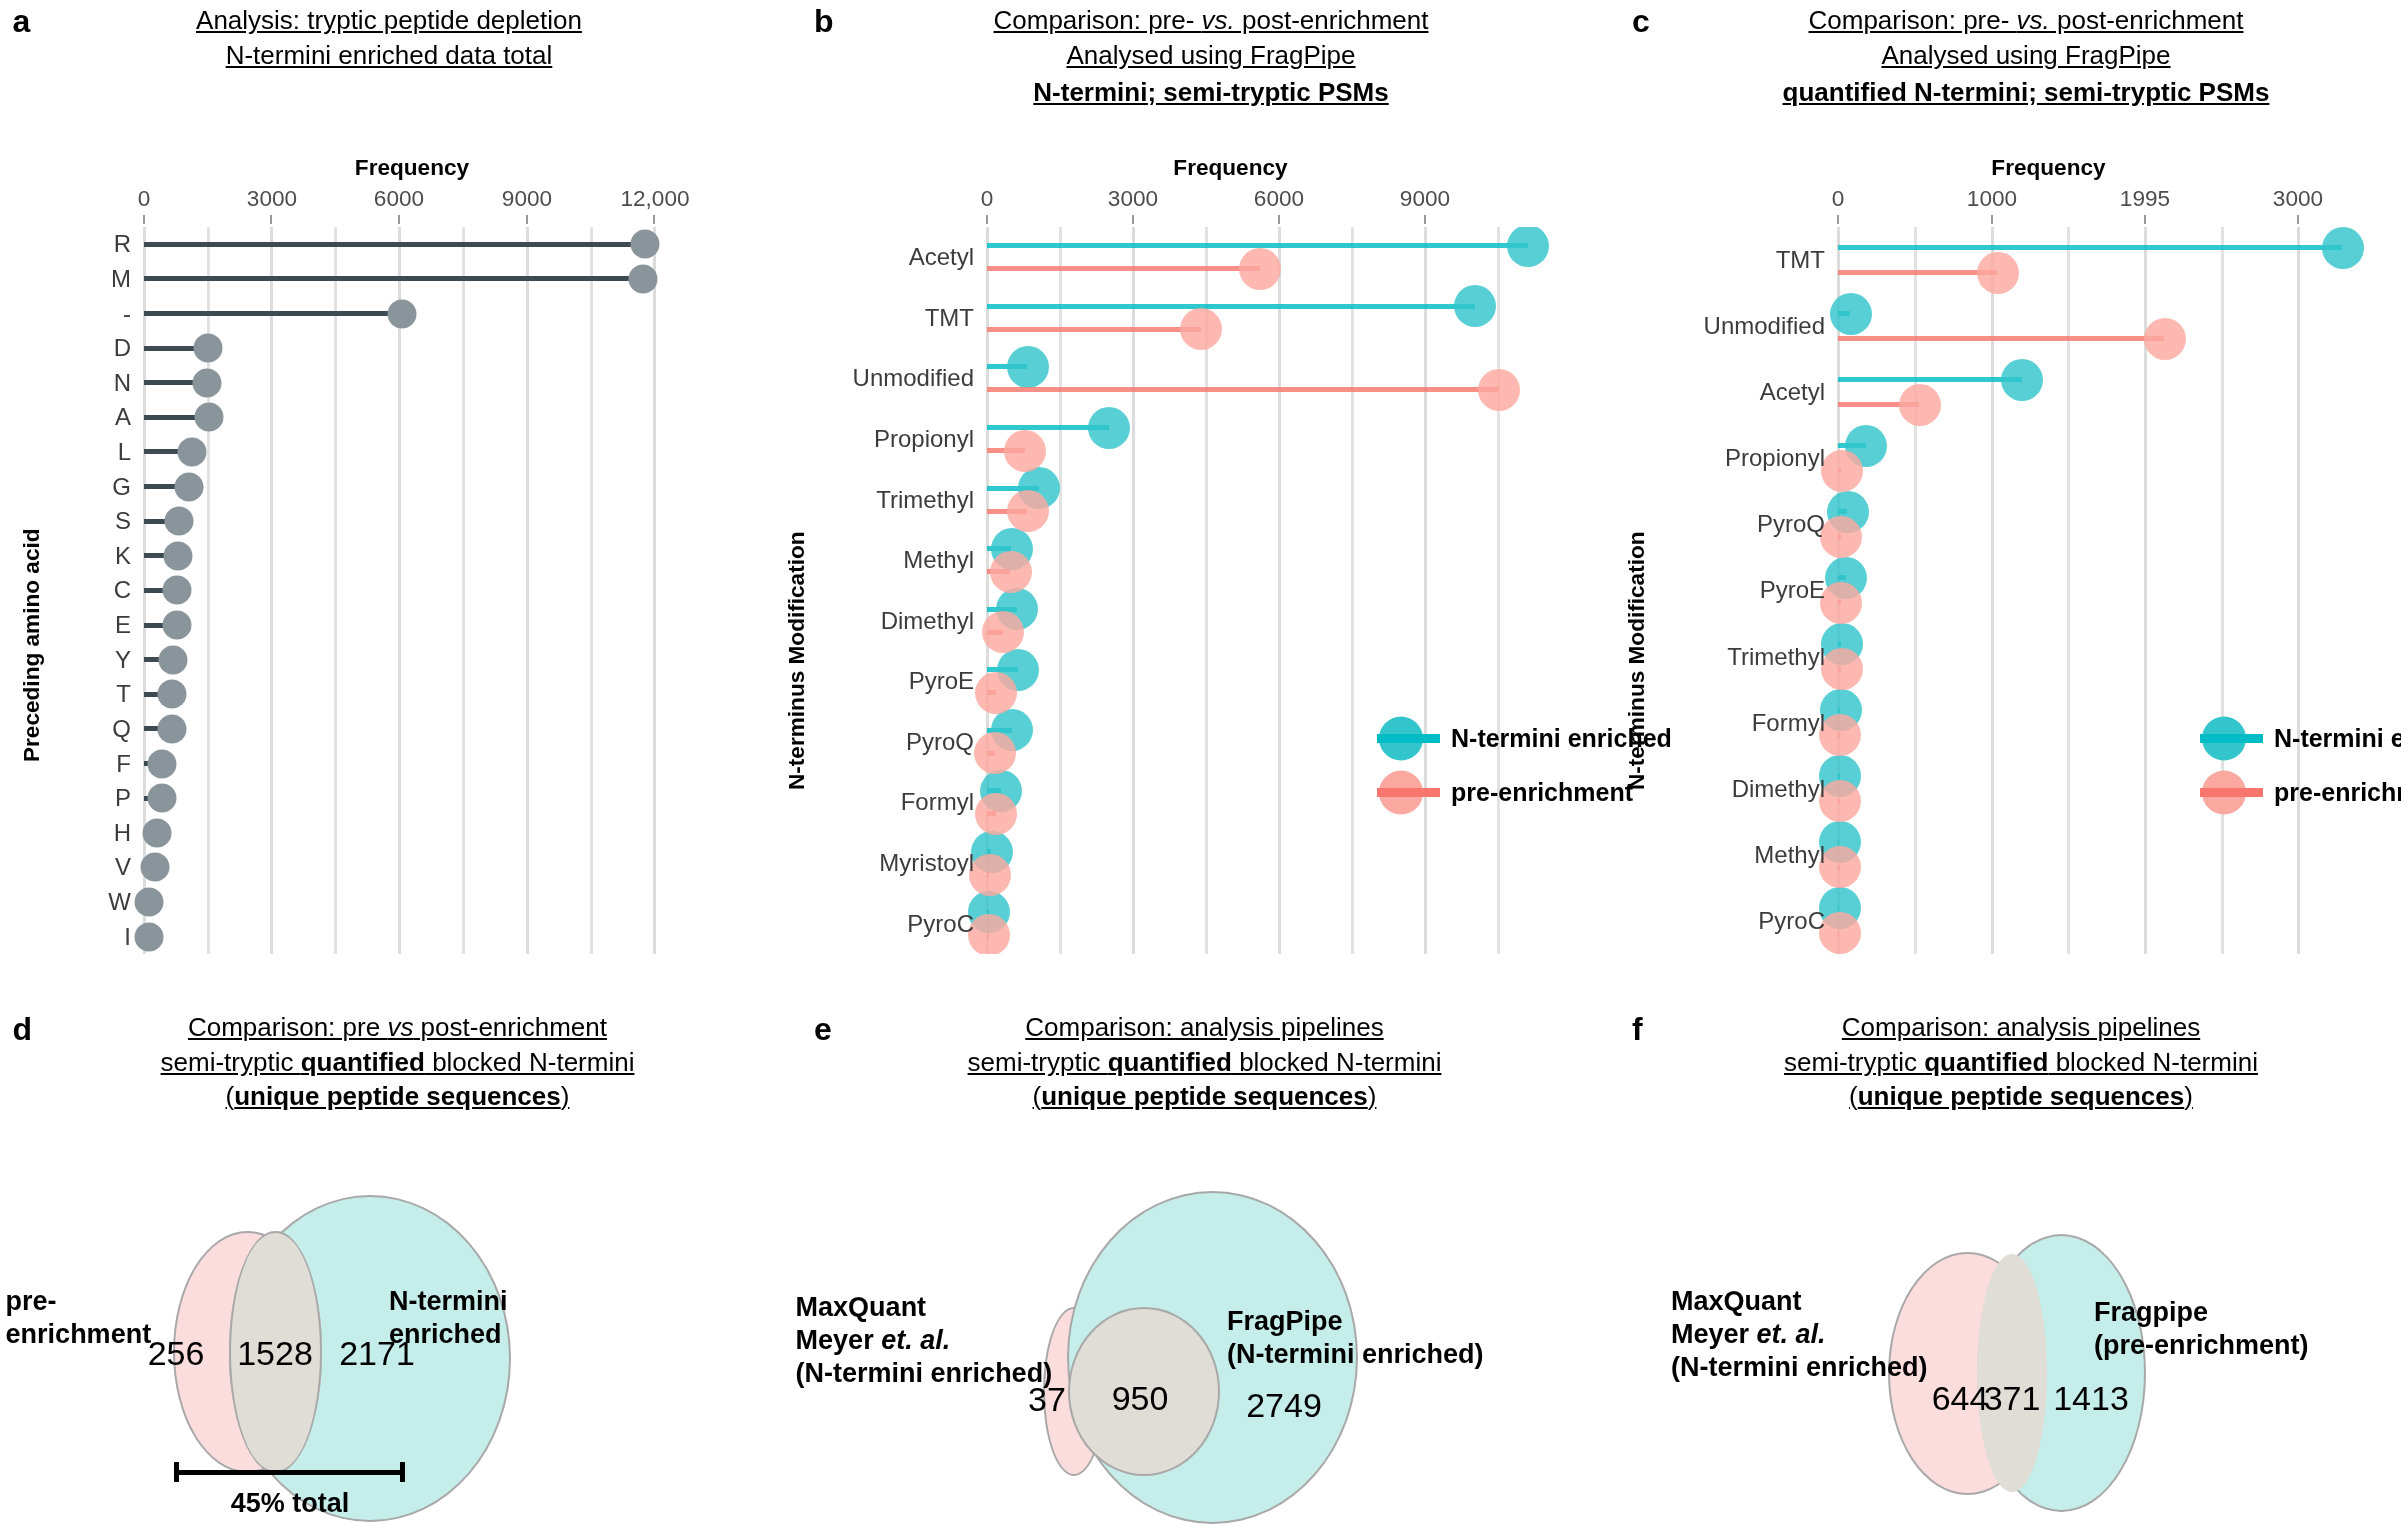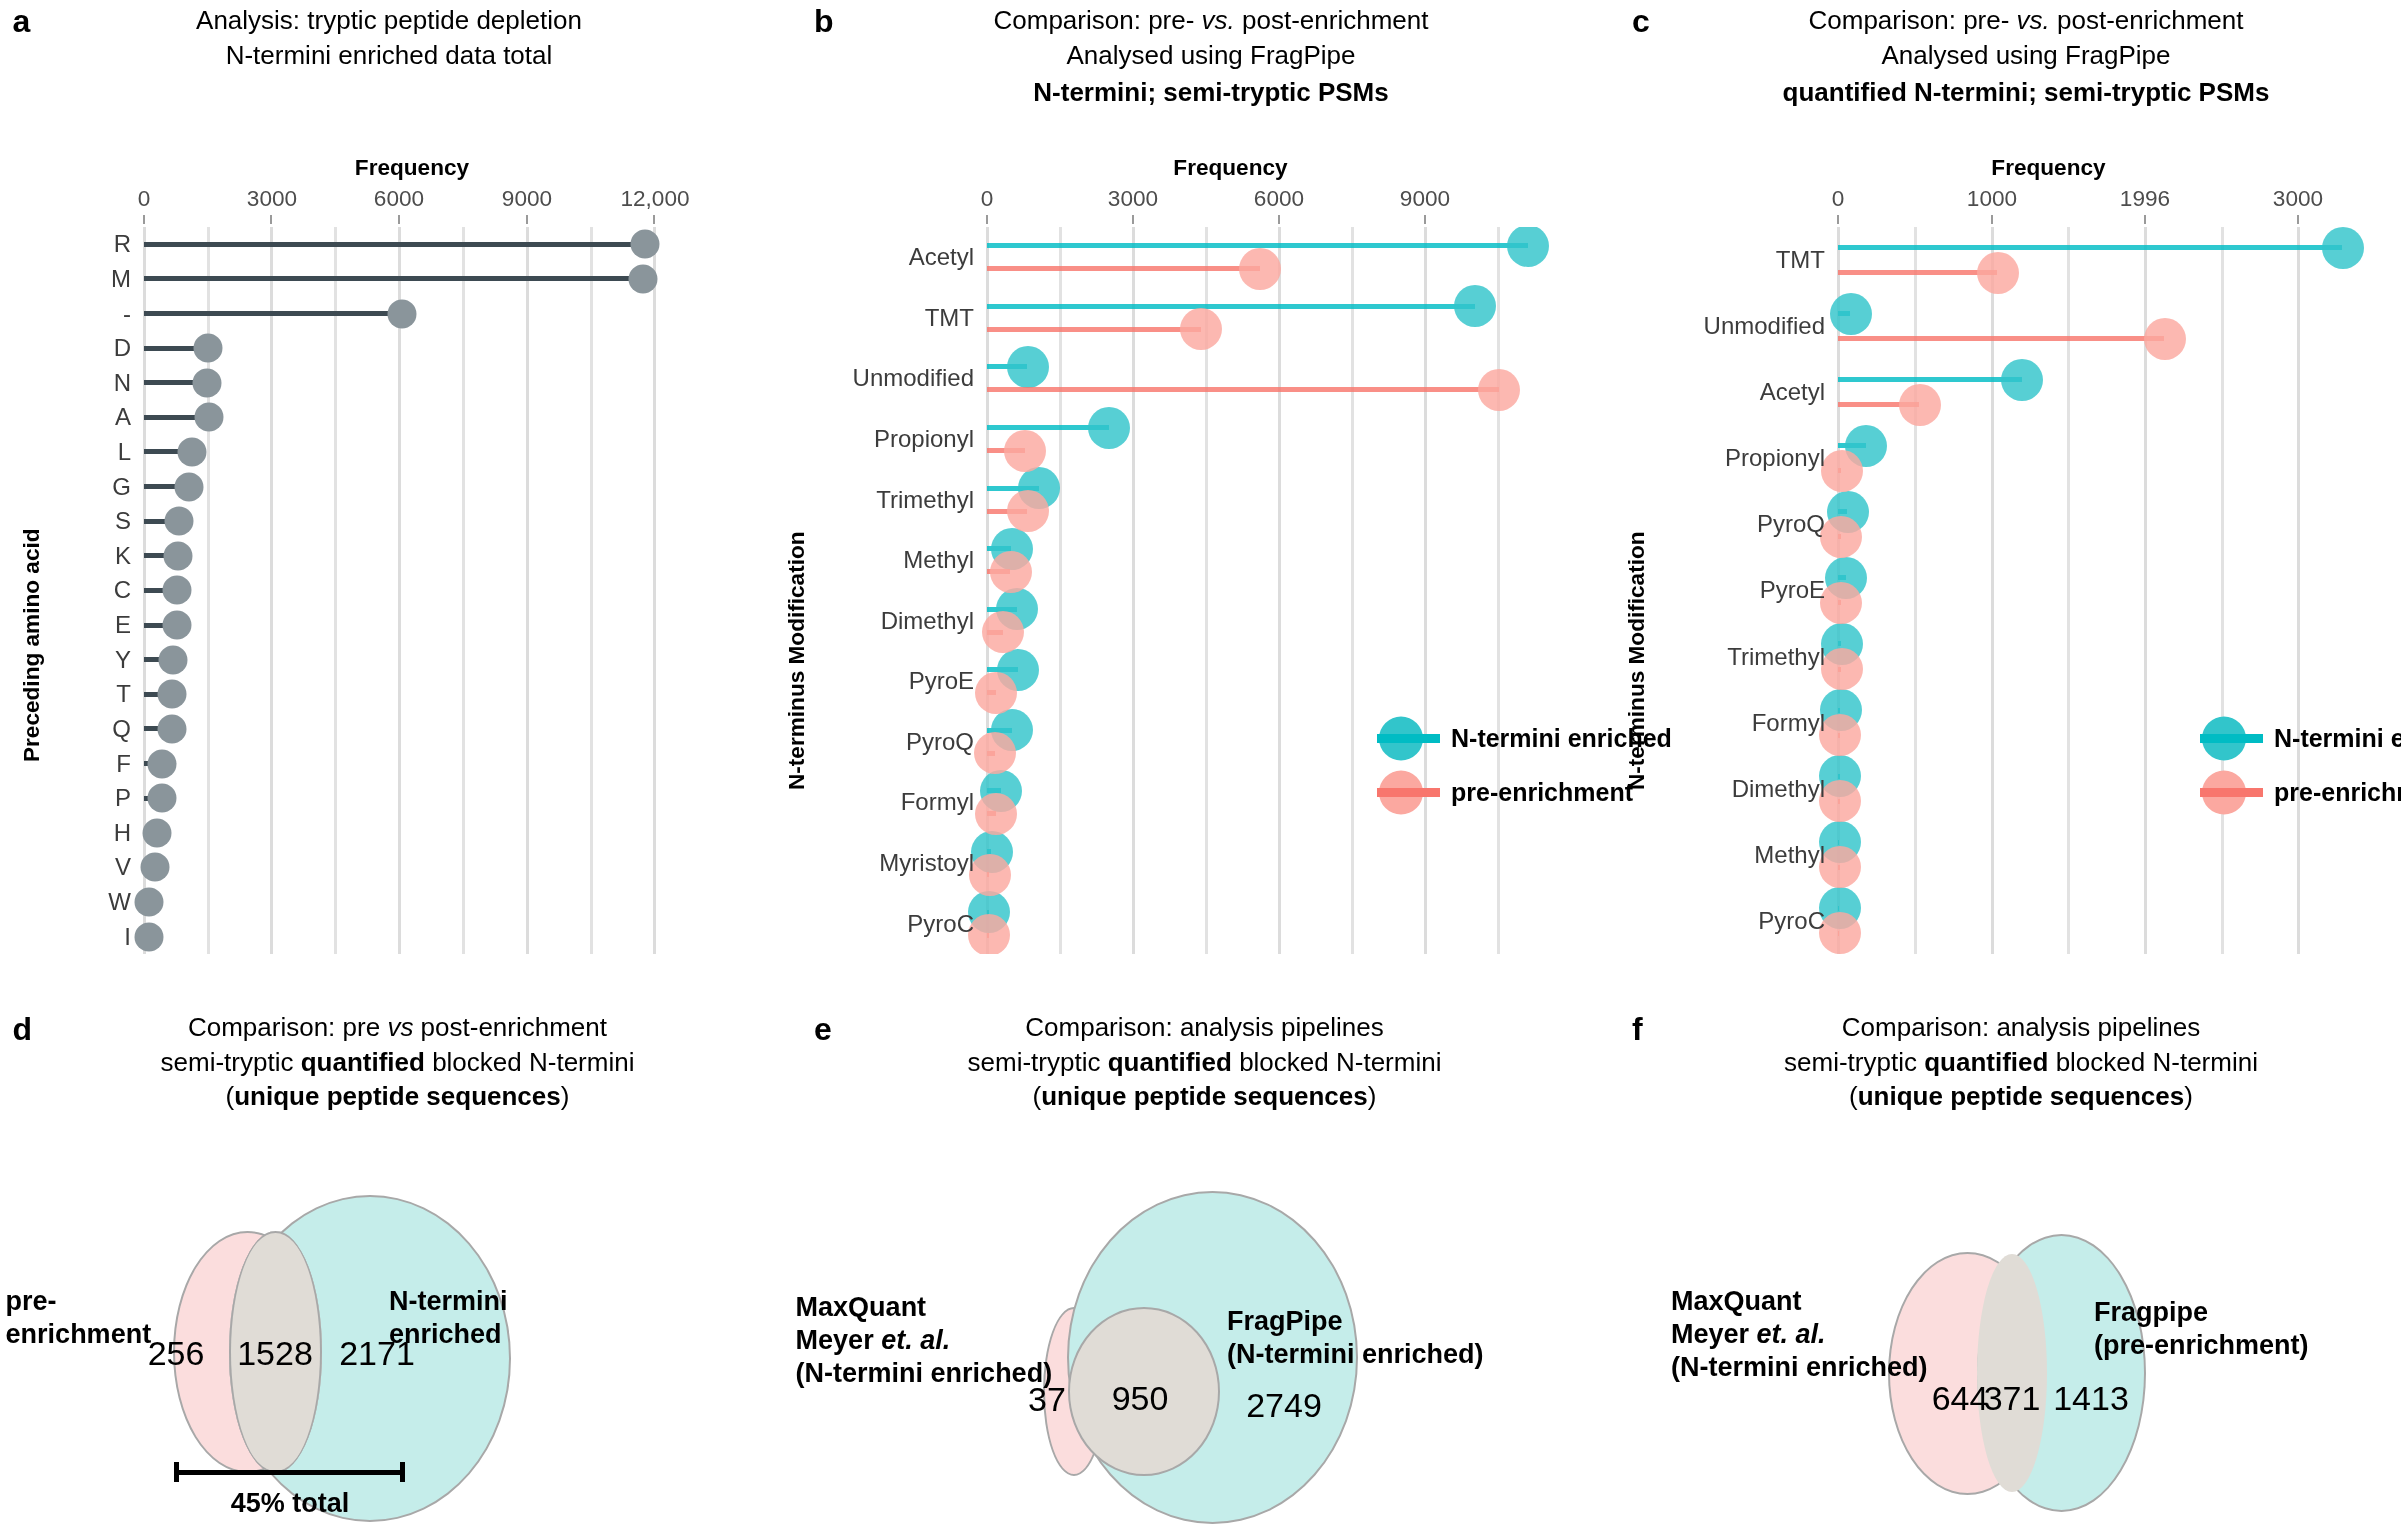--- a/index.html
+++ b/index.html
@@ -1,20 +1,20 @@
 <!DOCTYPE html>
 <html style="font-size:9px"><head>
 <meta charset="utf-8">
 <style>
   html,body{margin:0;padding:0;background:#fff;}
   body{width:2401px;height:1527px;font-family:"Liberation Sans",sans-serif;color:#000;position:relative;overflow:hidden;}
   .fig{position:absolute;inset:0;}
 
   .plabel{position:absolute;font-weight:bold;font-size:32px;line-height:1;}
-  .titleblock{position:absolute;text-align:center;}
+  .titleblock{position:absolute;text-align:center;text-decoration:underline;}
   .titleblock .t1,.titleblock .t2{font-size:26px;line-height:1.33;font-weight:normal;}
   .titleblock .t3{font-size:26px;line-height:1.5;font-weight:bold;}
   .titleblock .it{font-style:italic;}
 
   .axistitle{position:absolute;font-size:22.6px;font-weight:bold;text-align:center;}
   .ylabel{position:absolute;font-size:22.6px;font-weight:bold;
           transform:rotate(-90deg);transform-origin:left top;white-space:nowrap;}
 
   .plotwrap{position:absolute;}
   .ticklabels{position:absolute;width:100%;height:29px;}
@@ -272,21 +272,21 @@
     <div class="t1"><span>Comparison: pre- </span><span class="it">vs.</span><span> post-enrichment</span></div>
     <div class="t2">Analysed using FragPipe</div>
     <div class="t3">quantified N-termini; semi-tryptic PSMs</div>
   </div>
   <div class="axistitle" style="left:1755px;top:155px;width:587px;">Frequency</div>
   <div class="ylabel" style="left:1624px;top:790px;">N-terminus Modification</div>
   <div class="plotwrap" id="plot-c" style="left:1624px;top:186px;width:777px;height:784px;">
       <div class="ticklabels" style="top: 0px;">
         <span style="left: 214px;">0</span>
         <span style="left: 368px;">1000</span>
-        <span style="left: 521px;">1996</span>
+        <span style="left: 521px;">1995</span>
         <span style="left: 674px;">3000</span>
       </div>
       <div class="ticks" style="top: 29px;">
         <i style="left: 213px;"></i>
         <i style="left: 367px;"></i>
         <i style="left: 520px;"></i>
         <i style="left: 673px;"></i>
       </div>
       <div class="plotarea" style="left: 0px; top: 41px; width: 777px; height: 727px;">
         <div class="grid">

